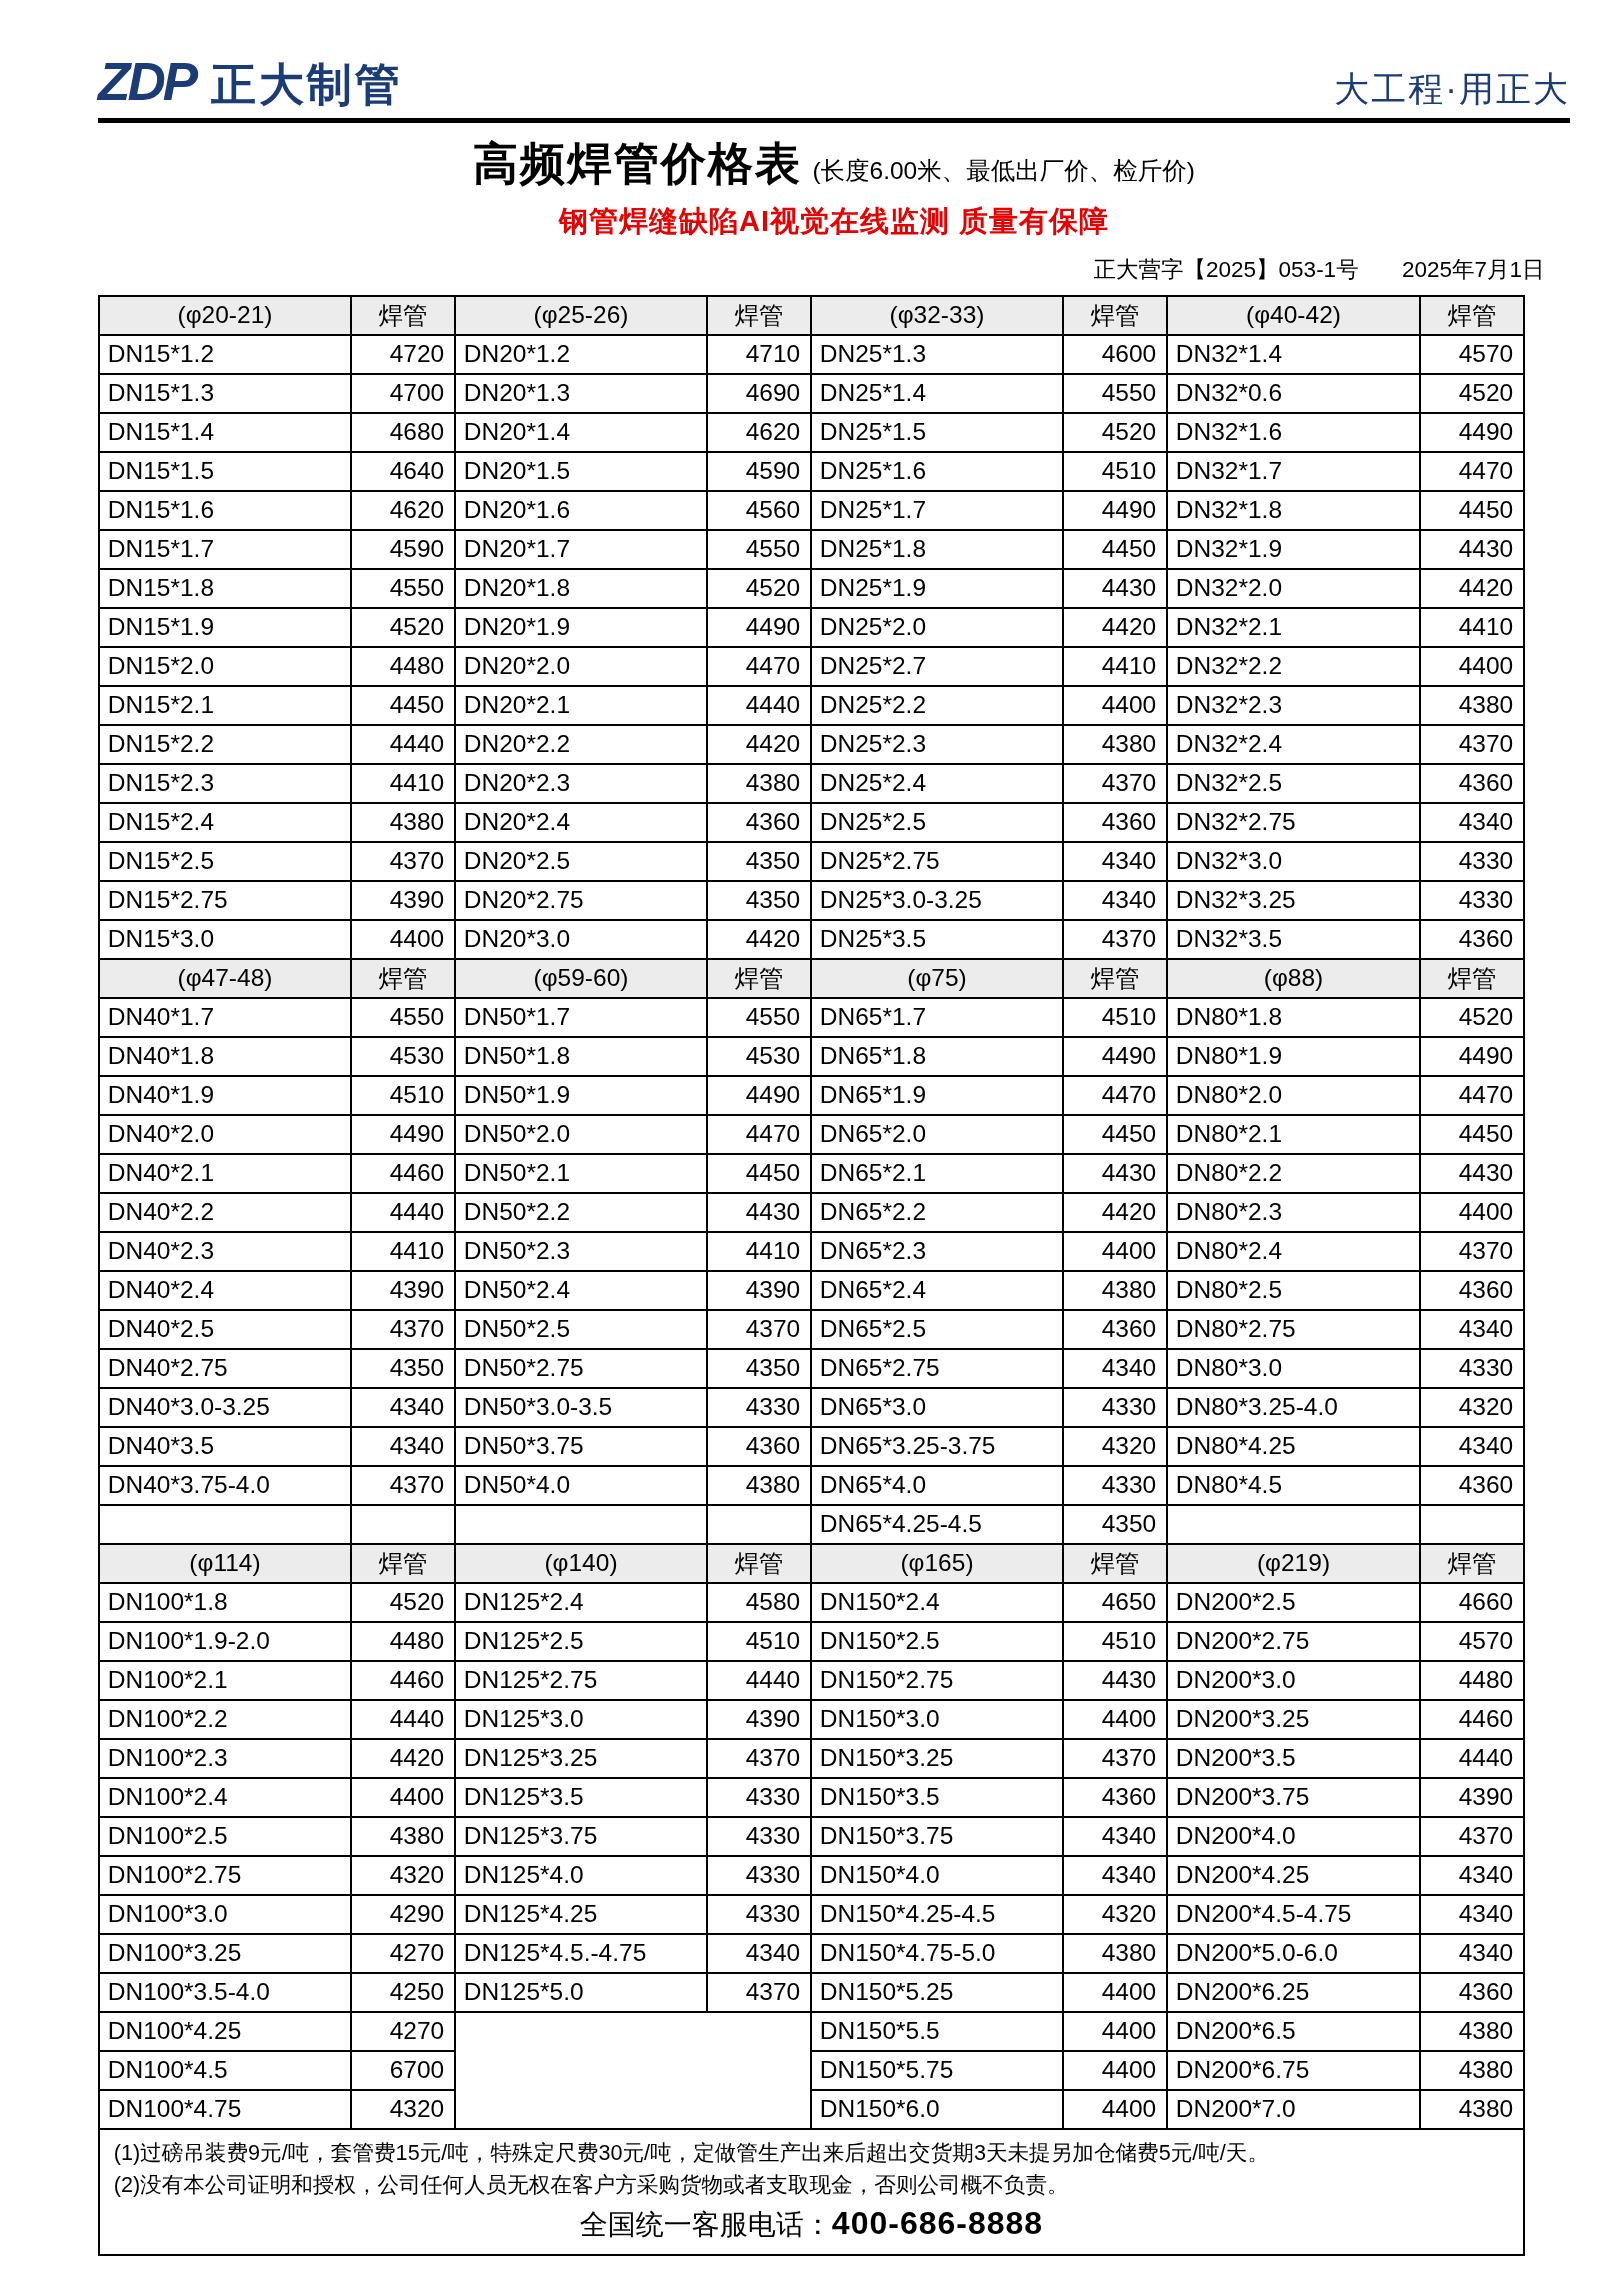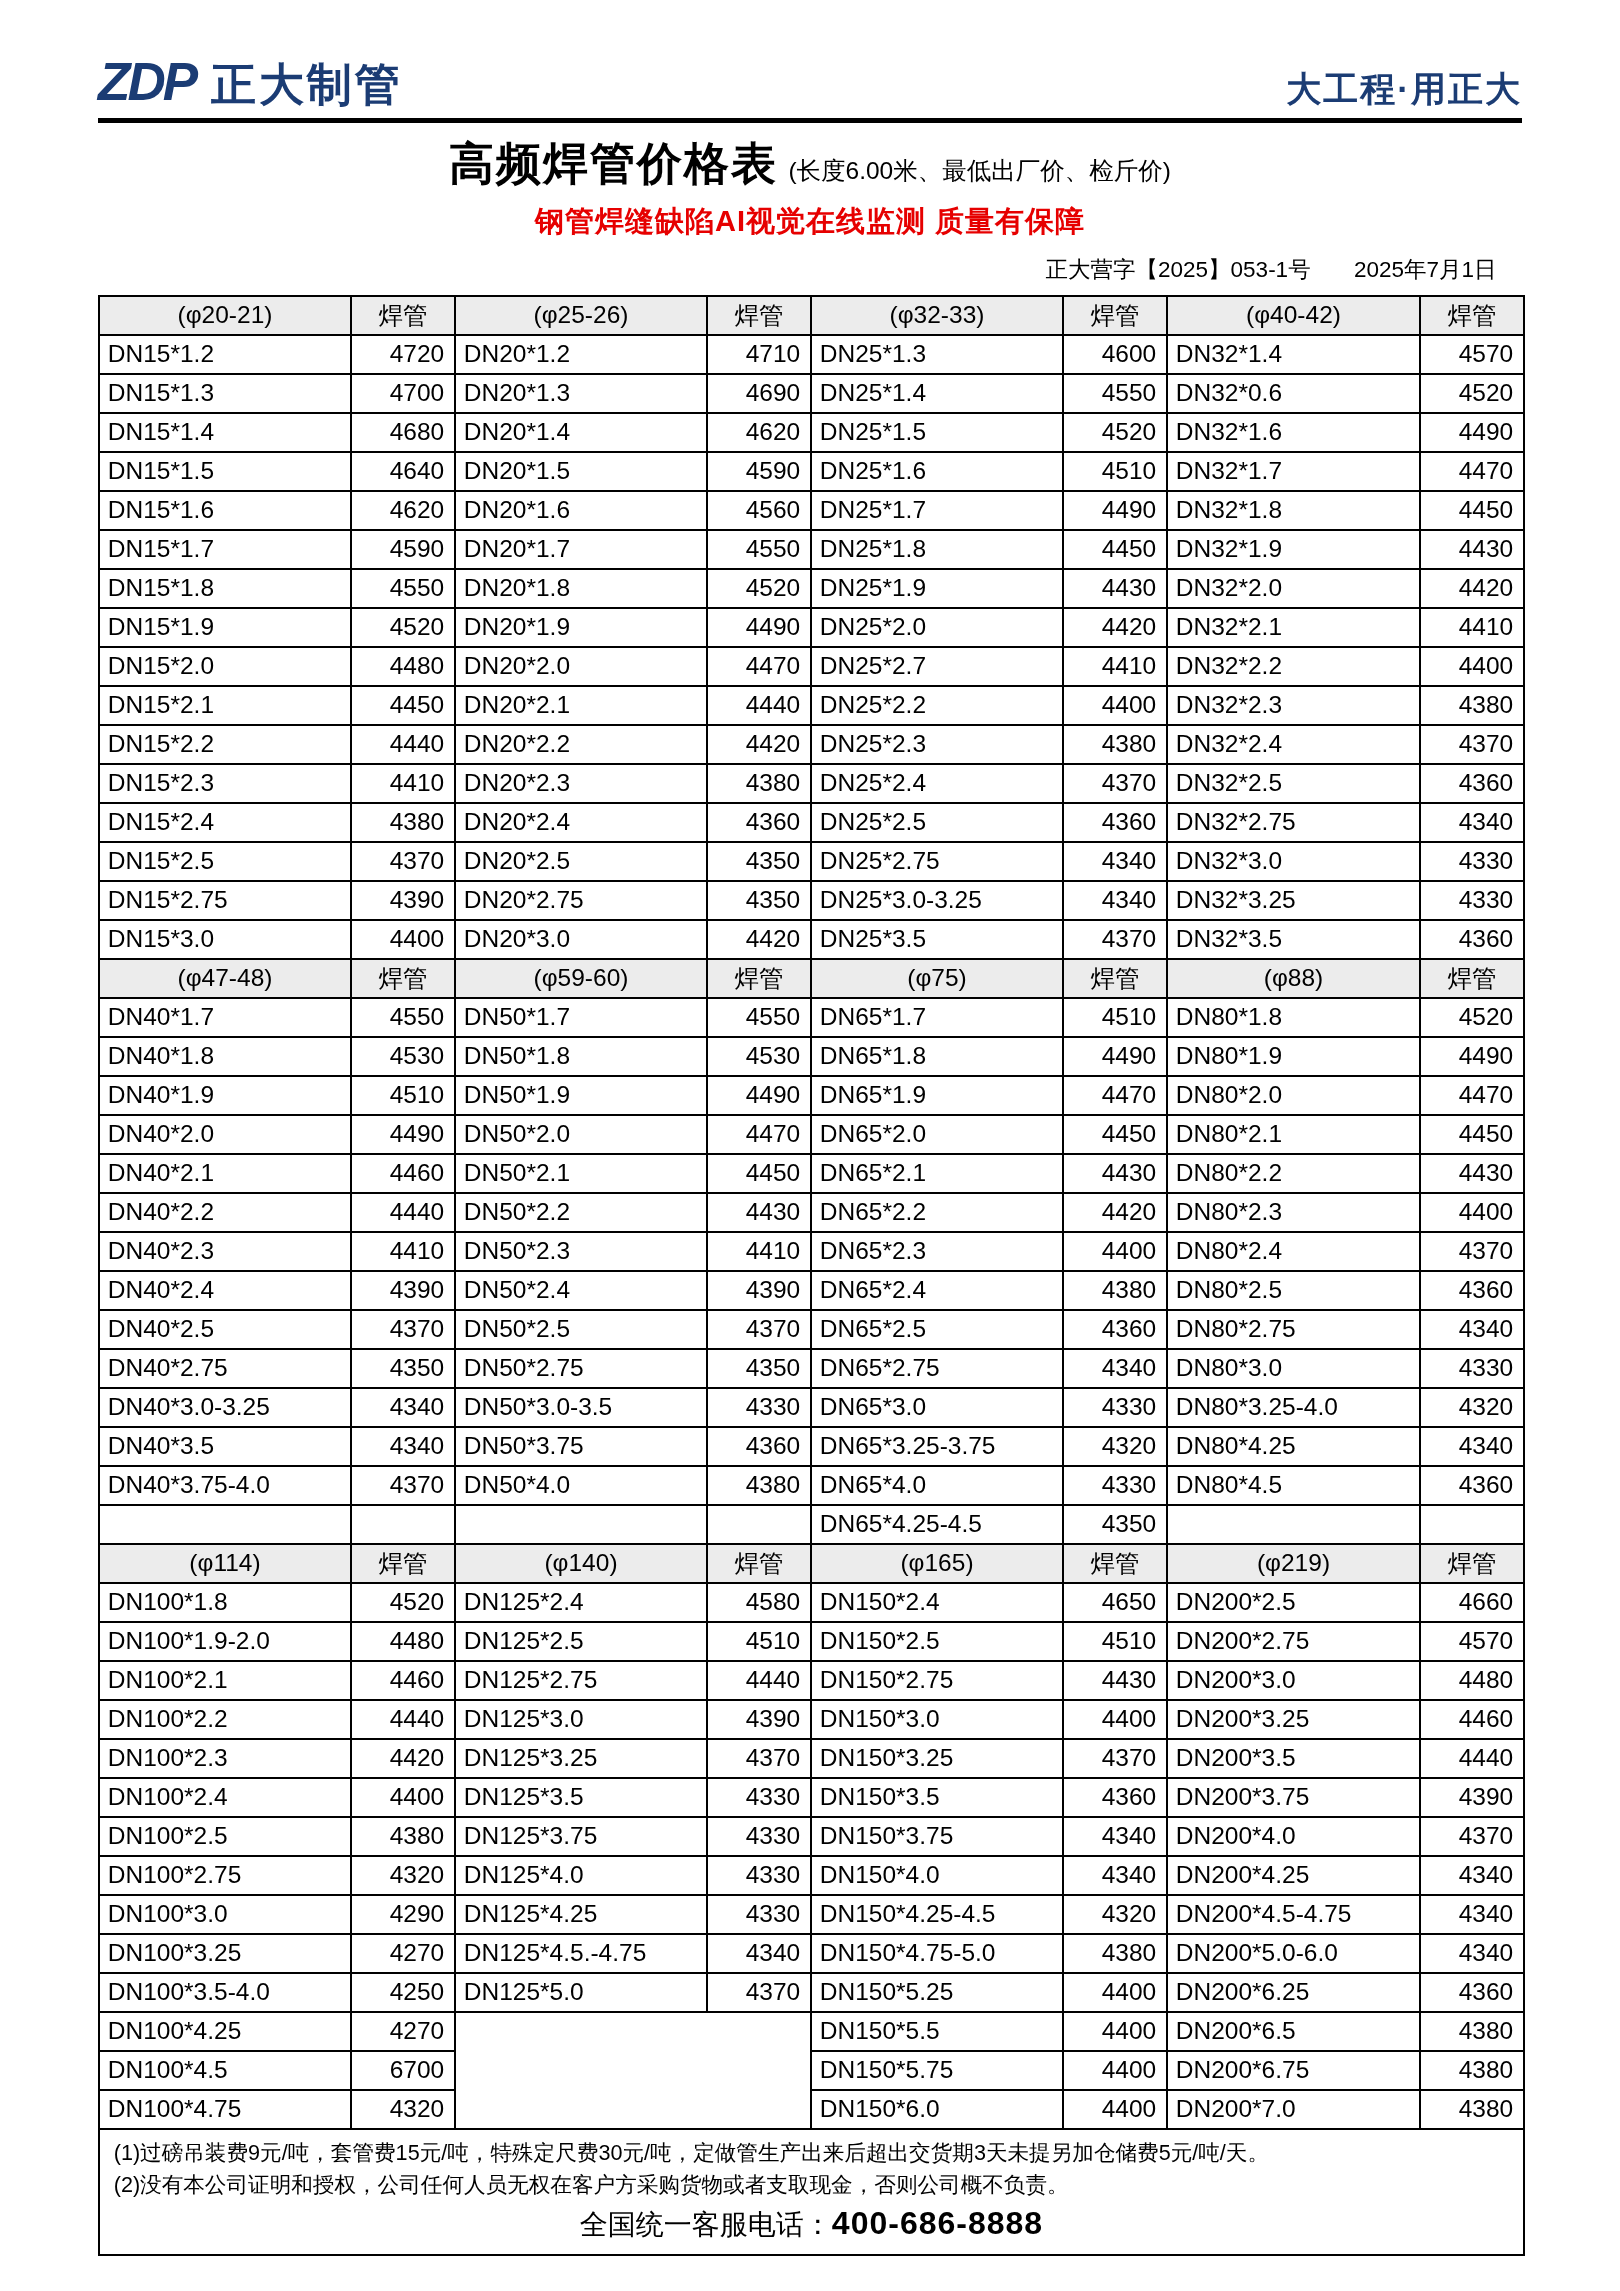--- a/index.html
+++ b/index.html
@@ -2,31 +2,31 @@
 <html><head>
 <meta charset="utf-8">
 <style>
   * { margin:0; padding:0; box-sizing:border-box; }
   html,body { background:#ffffff; }
   body {
     width:1620px; height:2292px;
     font-family:"Liberation Sans","DejaVu Sans",sans-serif;
     color:#000;
   }
-  .page { position:relative; width:1620px; height:2292px; padding:35px 98px 0 98px; overflow:hidden; }
+  .page { position:relative; width:1620px; height:2292px; padding:35px 50px 0 98px; overflow:hidden; }
 
   
   .hdr { display:flex; justify-content:space-between; align-items:flex-end; height:73px; }
   .logo { display:flex; align-items:flex-end; }
   .logo-zdp {
     font-size:53px; font-weight:bold; font-style:italic;
     color:#1b3c74; letter-spacing:-2.9px; margin-right:15.7px; line-height:1;
   }
   .logo-cn { font-size:45px; font-weight:bold; color:#1b3c74; letter-spacing:2.9px; line-height:1.05; }
-  .slogan { font-size:35px; font-weight:bold; color:#1b3c74; line-height:1.1; letter-spacing:2px; }
+  .slogan { font-size:35px; font-weight:normal; color:#1b3c74; line-height:1.1; letter-spacing:2px; }
   .rule { height:4.9px; background:#000; margin-top:9.8px; }
 
   
   .title-line { text-align:center; margin-top:15.7px; line-height:1.15; }
   .title-main { font-size:45px; font-weight:bold; letter-spacing:2px; }
   .title-sub  { font-size:24.5px; font-weight:normal; margin-left:5.9px; }
   .red-line   { text-align:center; color:#e60000; font-size:29px; font-weight:bold; margin-top:11.8px; letter-spacing:1px; }
   .doc-line   { text-align:right; font-size:22.5px; margin-top:11.8px; padding-right:25.5px; }
   .doc-date   { margin-left:37px; }
 

